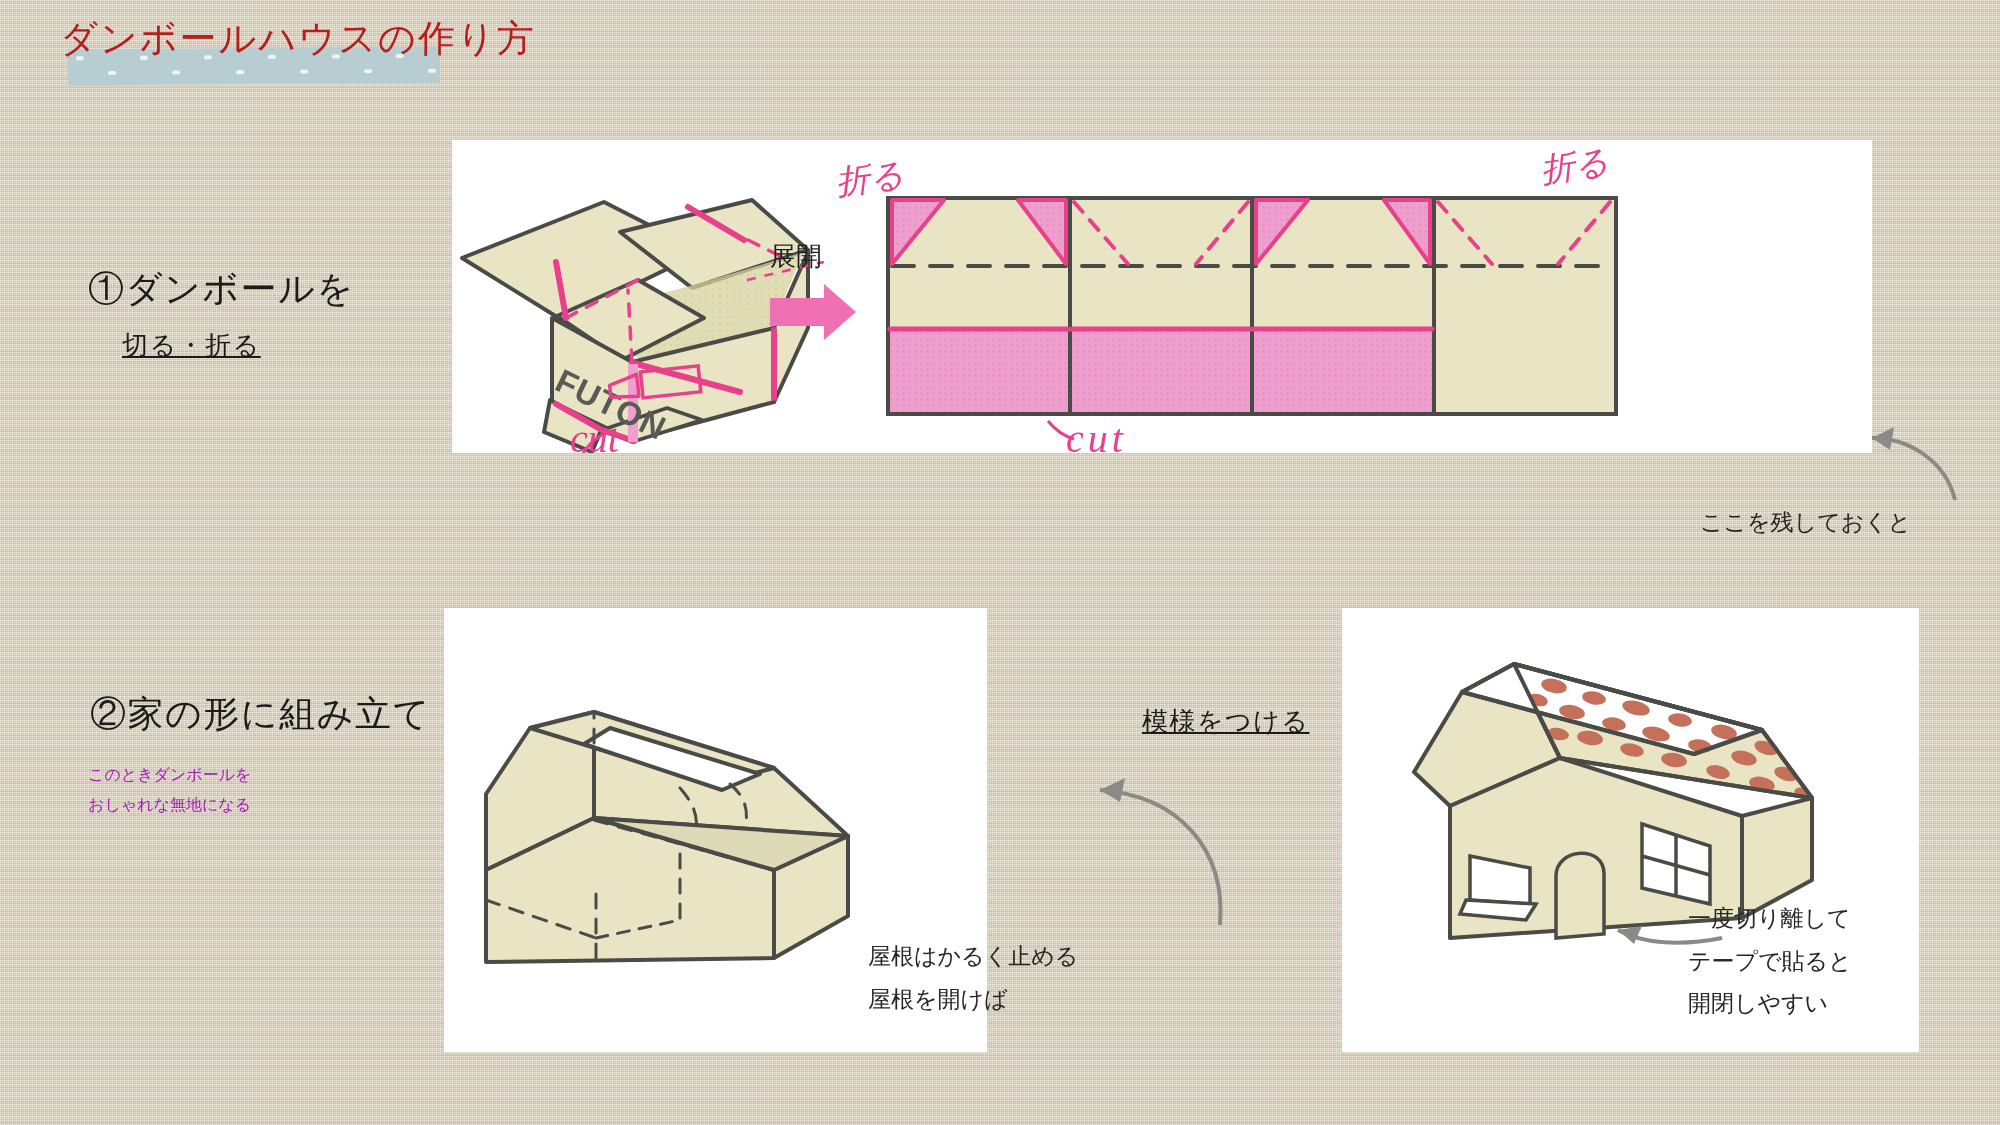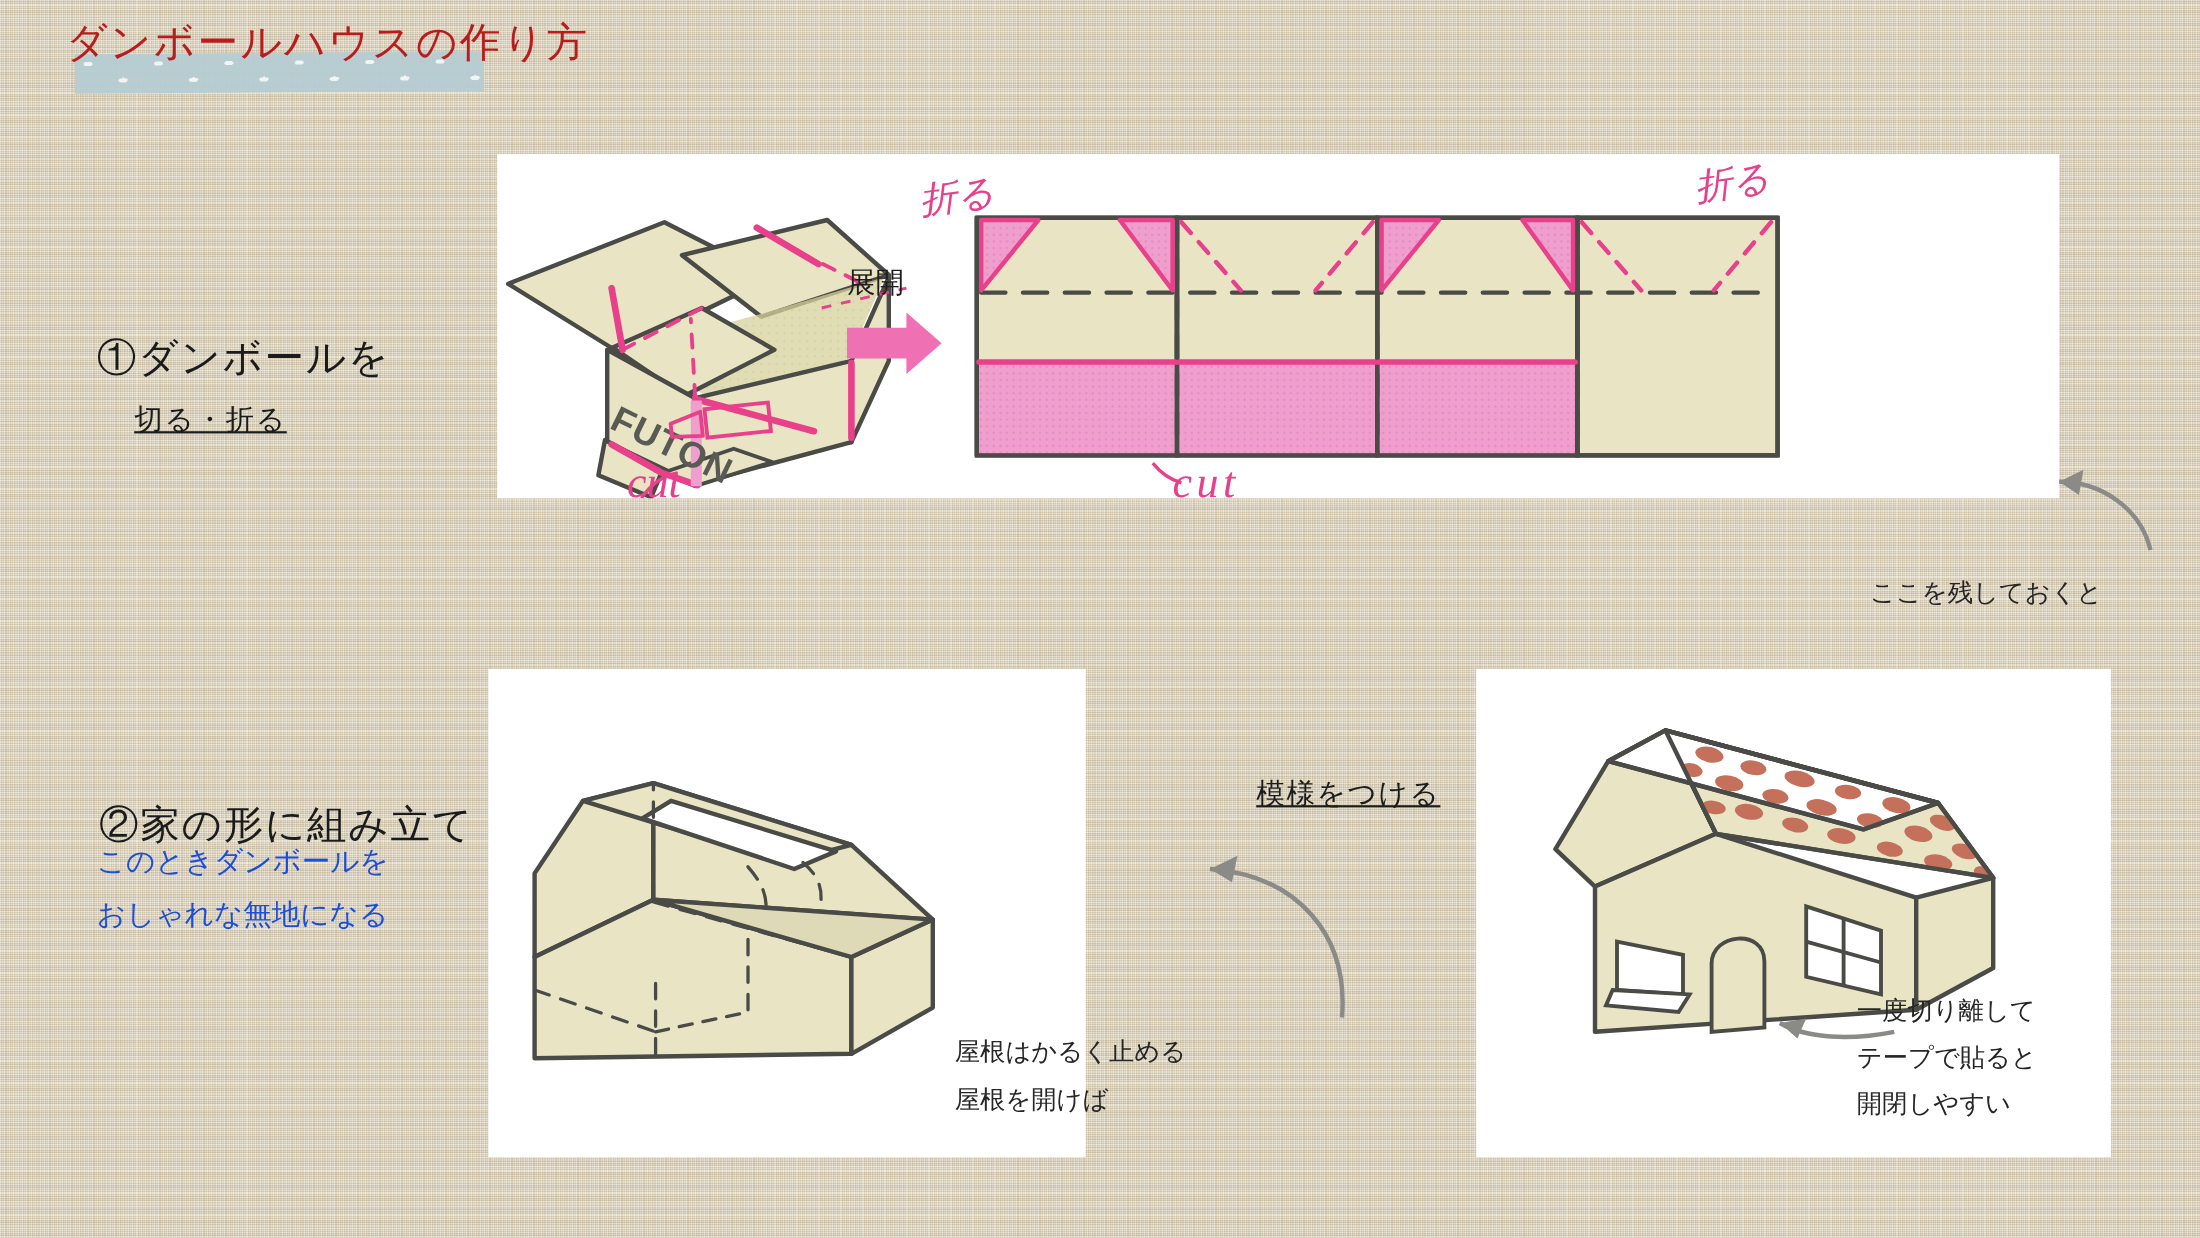--- a/index.html
+++ b/index.html
@@ -38,25 +38,25 @@
     font-family:"Liberation Serif", serif;
     font-size:37px; color:#b91c1c; letter-spacing:2px;
     white-space:nowrap;
   }
 
   
   .step-head {
     font-family:"Liberation Serif", serif;
     color:#1b1b1b; white-space:nowrap;
   }
-  .step-head .l1 { font-size:36px; letter-spacing:1.5px; display:block;margin-top:36px; }
+  .step-head .l1 { font-size:36px; letter-spacing:1.5px; display:block; }
   .step-head .l2 { font-size:26px; letter-spacing:1.5px; display:block; margin-left:34px; margin-top:14px;text-decoration:underline;}
   .note {
     font-family:"Liberation Serif", serif;
-    font-size:26px; color:#1d4ed8; line-height:1.85; white-space:nowrap;
+    font-size:16px; color:#a21caf; line-height:1.85; white-space:nowrap;
   }
   .callout {
     font-family:"Liberation Serif", serif;
     font-size:23px; color:#262626; line-height:1.85; white-space:nowrap;
   }
   .callout .ind { display:inline-block; margin-left:34px; }
 
   
   .card { background:#ffffff; }
   #card1 { left:452px; top:140px; width:1420px; height:313px; }
@@ -217,21 +217,21 @@
       <text x="614" y="312" font-family="Liberation Serif, serif" font-size="40" fill="#e8408a" font-style="italic" letter-spacing="4">cut</text>
     </g>
   </svg>
 </div>
 
 <svg class="abs" style="left:1760px; top:400px;" width="210" height="110">
   <path d="M195,100 C 186,62 150,38 112,38" stroke="#8a8a86" stroke-width="4" fill="none"></path>
   <polygon points="112,38 134,27 130,50" fill="#8a8a86"></polygon>
 </svg>
 
-<div class="abs callout" style="left:1700px; top:502px;margin-top:16px;">
+<div class="abs callout" style="left:1700px; top:502px;">
   <div>ここを残しておくと</div>
 </div>
 
 <div class="abs step-head" style="left:90px; top:690px;">
   <span class="l1">②家の形に組み立て</span>
 </div>
 <div class="abs note" style="left:88px; top:760px;">
   <div>このときダンボールを</div>
   <div>おしゃれな無地になる</div>
 </div>

